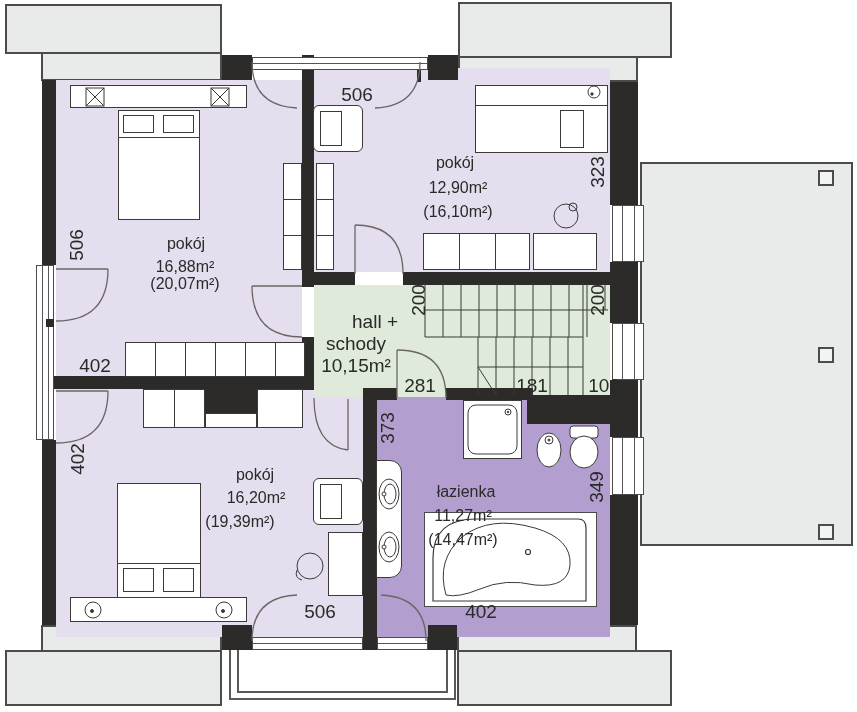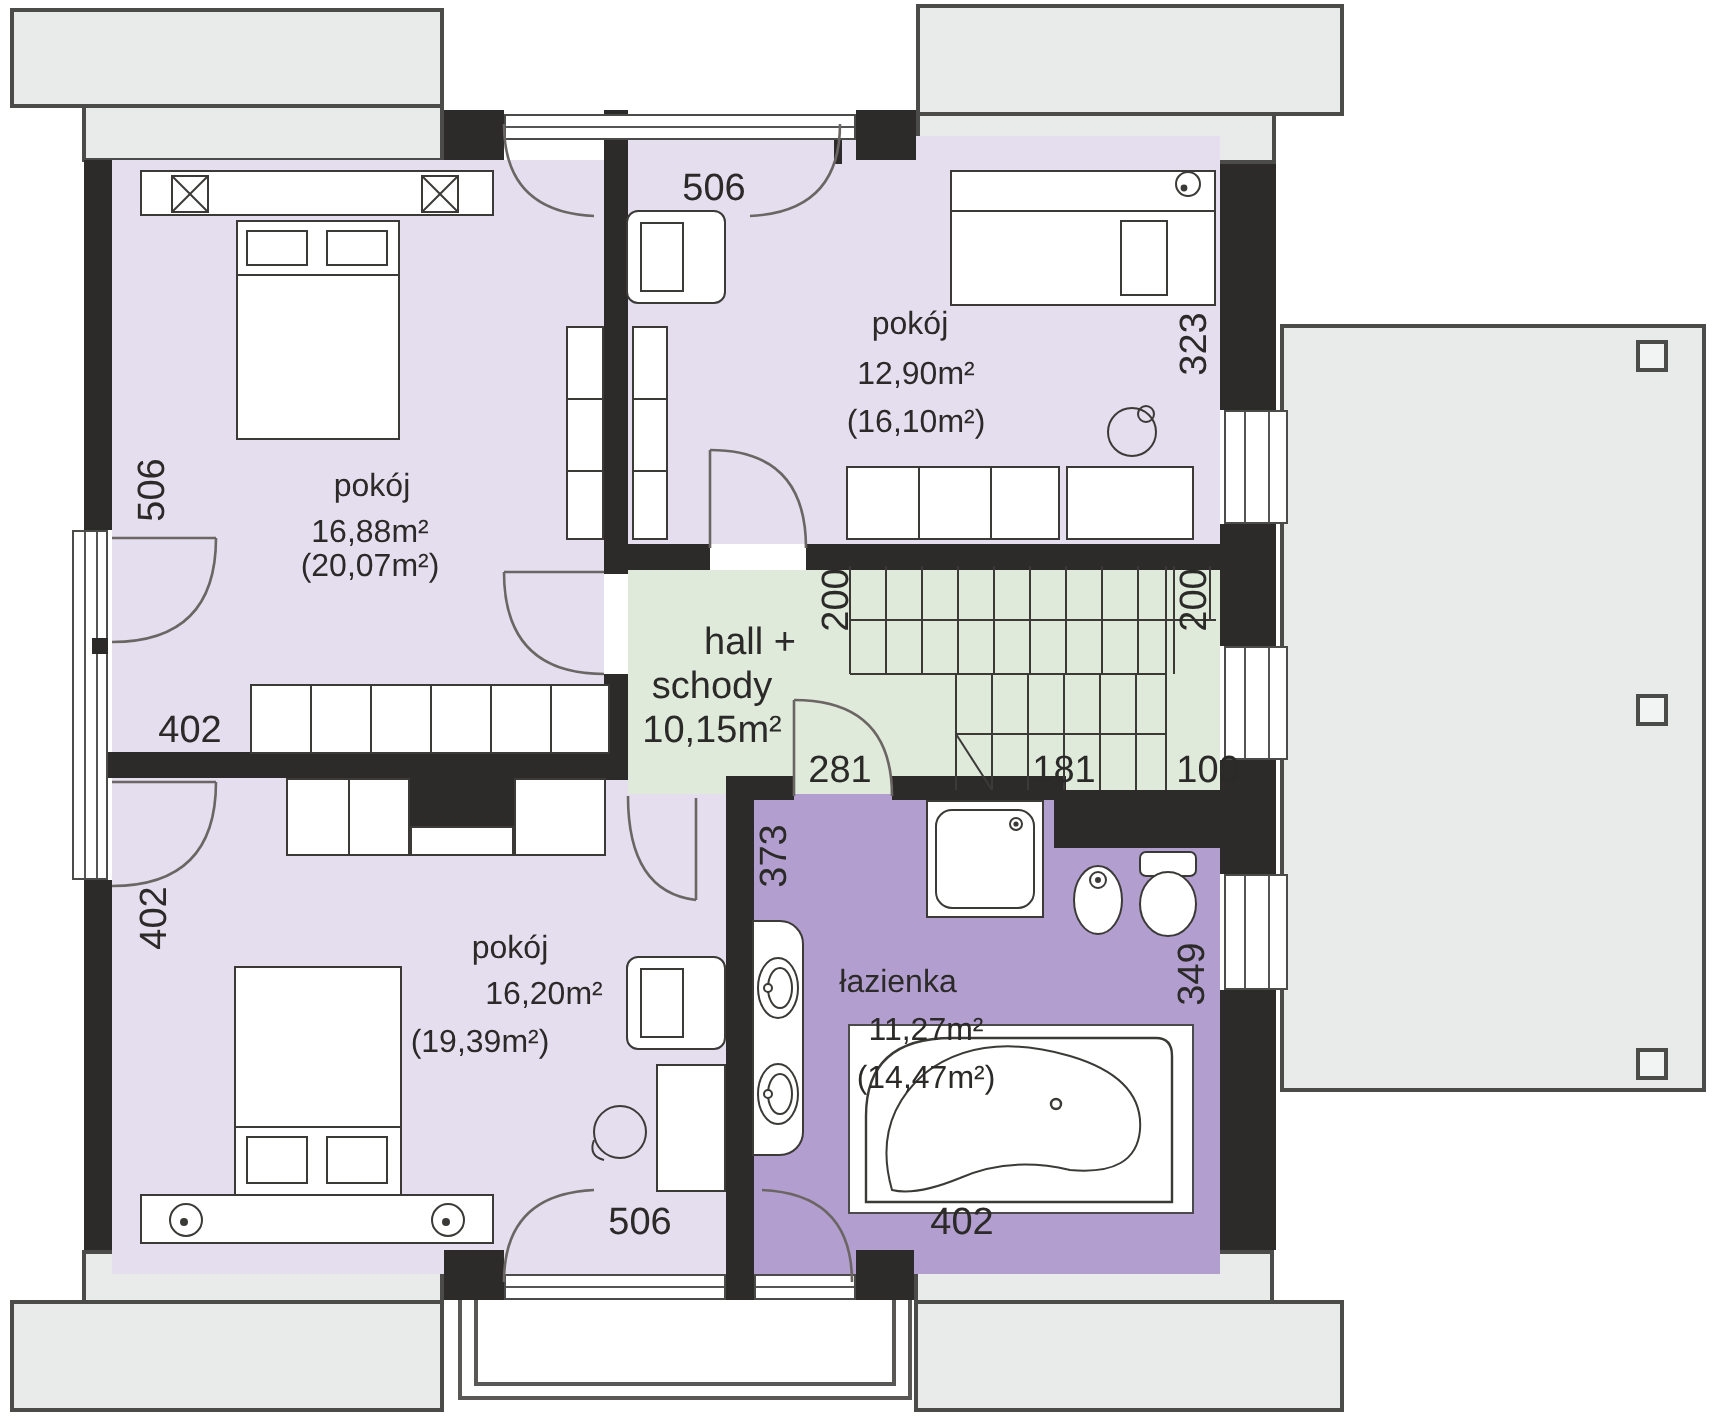--- a/index.html
+++ b/index.html
@@ -227,24 +227,24 @@
 
   <div class="lbl big" style="left:455px;top:163px;">pokój</div>
   <div class="lbl big" style="left:458px;top:188px;">12,90m²</div>
   <div class="lbl big" style="left:458px;top:212px;">(16,10m²)</div>
 
   <div class="lbl" style="left:375px;top:322px;">hall +</div>
   <div class="lbl" style="left:356px;top:344px;">schody</div>
   <div class="lbl" style="left:356px;top:366px;">10,15m²</div>
 
   <div class="lbl big" style="left:255px;top:475px;">pokój</div>
-  <div class="lbl big" style="left:272px;top:498px;">16,20m²</div>
+  <div class="lbl big" style="left:256px;top:498px;">16,20m²</div>
   <div class="lbl big" style="left:240px;top:522px;">(19,39m²)</div>
 
-  <div class="lbl big" style="left:449px;top:492px;">łazienka</div>
+  <div class="lbl big" style="left:466px;top:492px;">łazienka</div>
   <div class="lbl big" style="left:463px;top:516px;">11,27m²</div>
   <div class="lbl big" style="left:463px;top:540px;">(14,47m²)</div>
 
   <div class="lbl" style="left:357px;top:95px;">506</div>
   <div class="lbl v" style="left:77px;top:245px;">506</div>
   <div class="lbl" style="left:95px;top:366px;">402</div>
   <div class="lbl v" style="left:78px;top:459px;">402</div>
   <div class="lbl v" style="left:598px;top:172px;">323</div>
   <div class="lbl v" style="left:419px;top:300px;">200</div>
   <div class="lbl v" style="left:598px;top:300px;">200</div>

